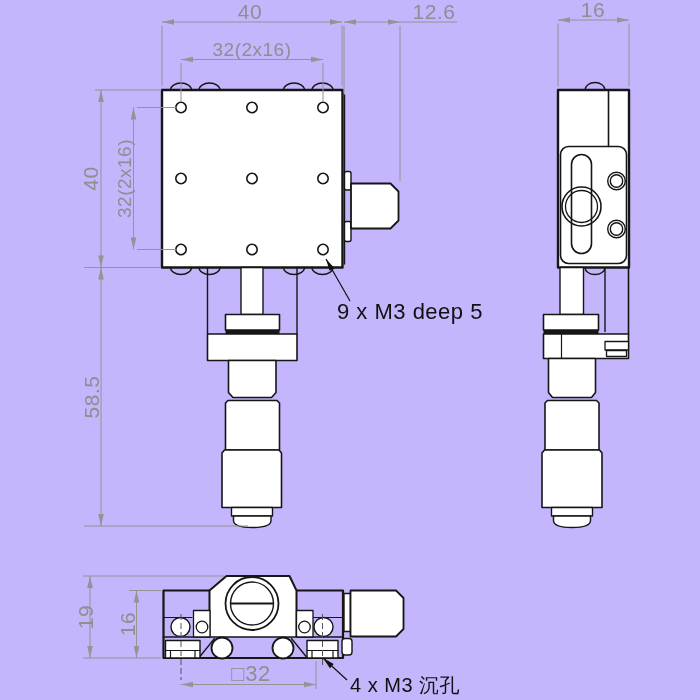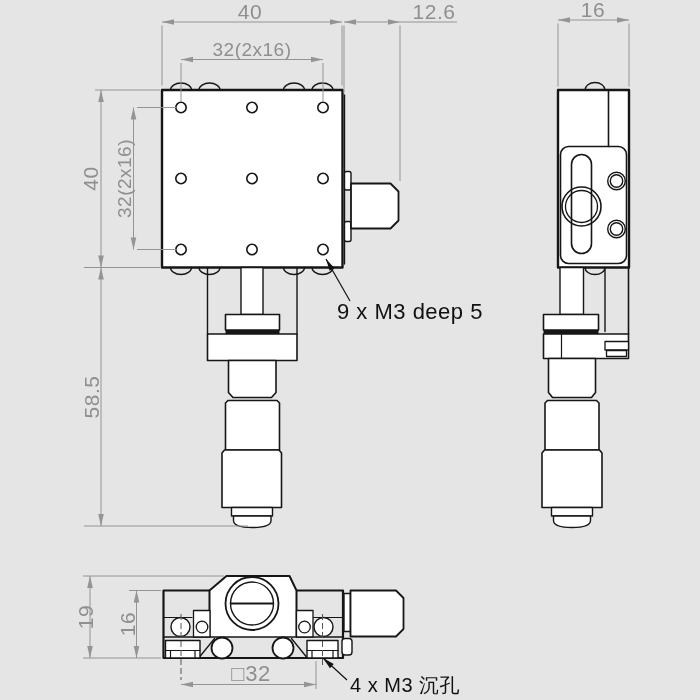--- a/index.html
+++ b/index.html
@@ -1,16 +1,16 @@
 <!DOCTYPE html>
 <html><head>
 <meta charset="utf-8">
 <style>
   html,body{margin:0;padding:0;background:#fff;}
-  #canvas{position:relative;width:700px;height:700px;background:#e5e5e5;overflow:hidden;
+  #canvas{position:relative;width:700px;height:700px;background:#c4b5fd;overflow:hidden;
           font-family:"Liberation Sans","DejaVu Sans",sans-serif;text-align:right;}
   svg{display:block;}
   .obj{stroke:#161616;fill:none;stroke-linecap:round;stroke-linejoin:round;}
   .objf{stroke:#161616;fill:#ffffff;stroke-linejoin:round;}
   .w24{stroke-width:2.4;} .w22{stroke-width:2.2;} .w20{stroke-width:2;}
   .w18{stroke-width:1.8;} .w16{stroke-width:1.6;} .w14{stroke-width:1.4;}
   .w13{stroke-width:1.3;} .w12{stroke-width:1.2;}
   .dim{stroke:#949494;stroke-width:1;fill:none;}
   .cl{stroke:#555555;stroke-width:1;fill:none;stroke-dasharray:6 3;}
   .dimtext{fill:#8f8f8f;font-size:21px;letter-spacing:0.5px;}

